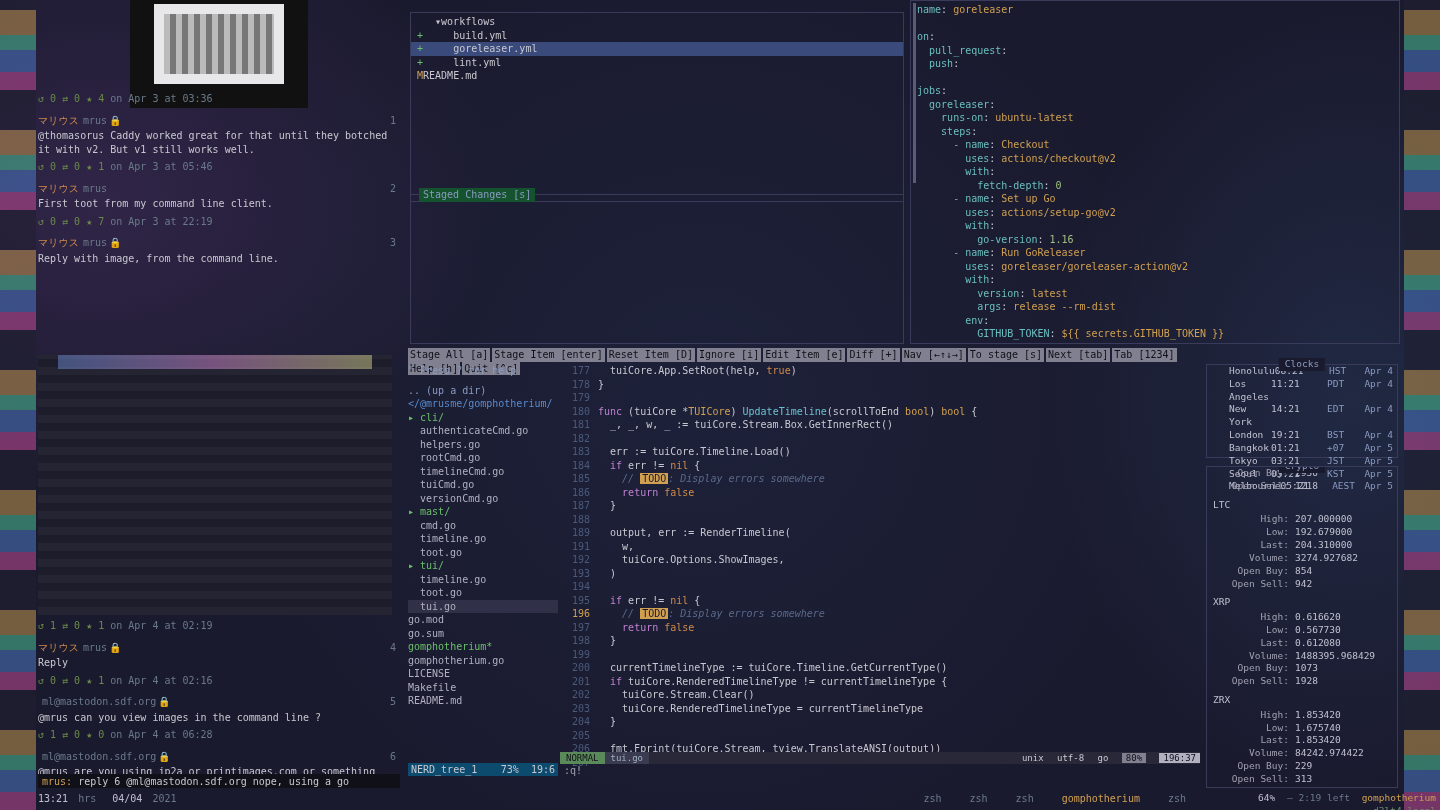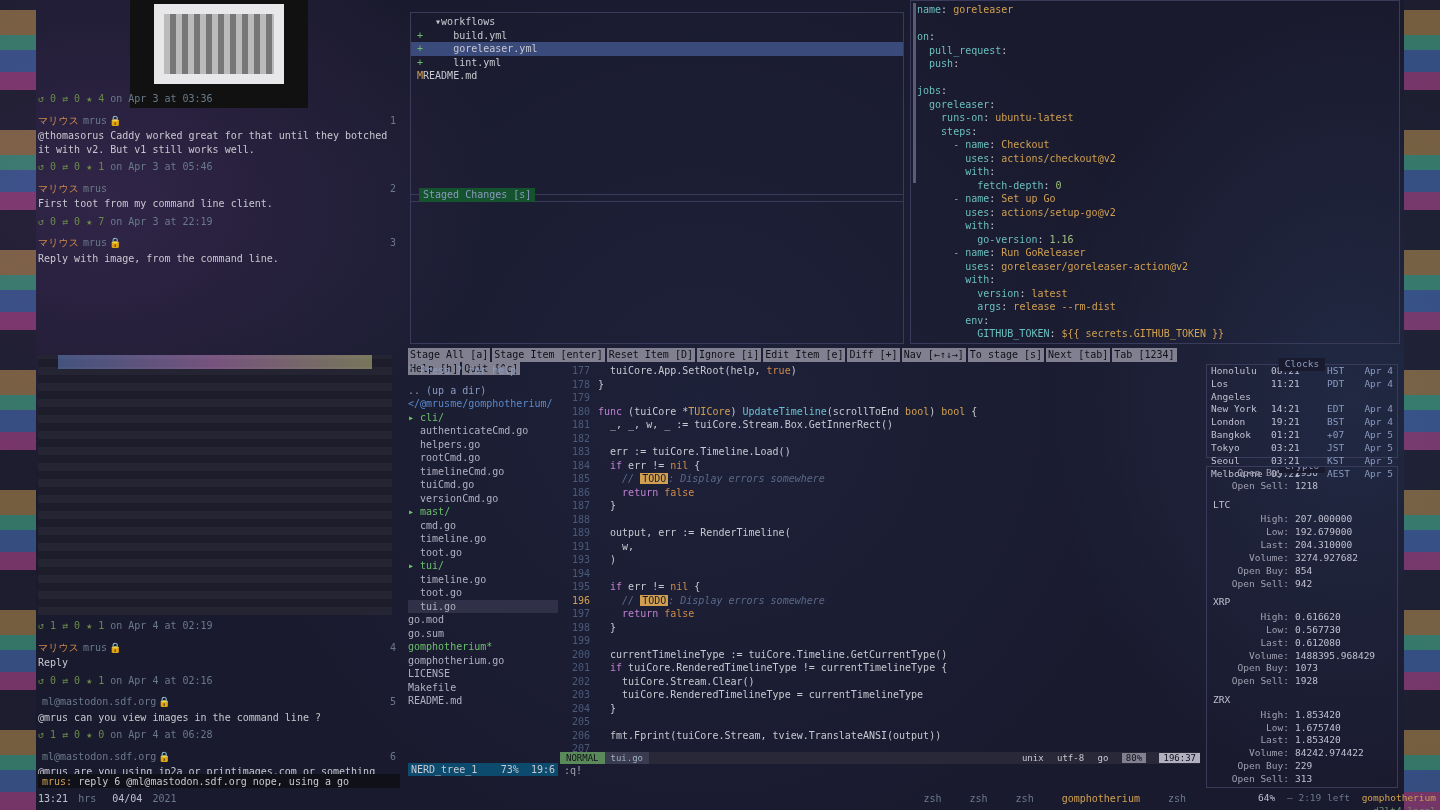--- a/index.html
+++ b/index.html
@@ -100,21 +100,21 @@
   #code-status .fname{ background:#3a3a50; color:#a0b0c0; padding:0 6px; display:inline-block;}
   #code-status .right{ float:right; }
   #code-status .right span { margin-left:8px; }
   #code-status .pct { background:#808090; color:#101018; padding:0 4px;}
   #code-status .pos { background:#b0b0c0; color:#101018; padding:0 4px;}
   #code-cmd { position:absolute; bottom:0; left:0; width:100%; height:12px; color:#a0a0b0; padding-left:4px;}
 
   
   #clocks { left: 1206px; top: 364px; width: 192px; height: 94px; font-size:9.5px; }
   #clocks .title, #crypto .title { position:absolute; top:-7px; left:50%; transform:translateX(-50%); background:#1a1a2e; padding:0 6px; color:#8a9ac0;}
-  .clk-row { display:flex; padding:0 4px;}
+  .clk-row { display:flex; padding:0 4px;margin-left:18px;}
   .clk-row .city{ flex:1; color:#c0c0d0;}
   .clk-row .time{ width:56px; color:#c0c0d0;}
   .clk-row .tz  { width:30px; color:#8a9ac0;}
   .clk-row .date{ width:36px; text-align:right; color:#8a9ac0;}
 
   #crypto { left: 1206px; top: 466px; width: 192px; height: 322px; font-size:9.5px; overflow:hidden;}
   .cr-row { display:flex; padding:0 6px;}
   .cr-row .lbl { width:76px; text-align:right; color:#a0a0b0; margin-right:6px;}
   .cr-row .val { color:#c0c0d0;}
   .cr-sym { color:#c0c0d0; padding:2px 6px; margin-top:4px;}
@@ -293,20 +293,21 @@
       <div class="code-line"><span class="ln">181</span>  _, _, w, _ := tuiCore.Stream.Box.GetInnerRect()</div>
       <div class="code-line"><span class="ln">182</span></div>
       <div class="code-line"><span class="ln">183</span>  err := tuiCore.Timeline.Load()</div>
       <div class="code-line"><span class="ln">184</span>  <span class="kw">if</span> err != <span class="bo">nil</span> {</div>
       <div class="code-line"><span class="ln">185</span>    <span class="cm">// </span><span class="todo">TODO</span><span class="cm">: Display errors somewhere</span></div>
       <div class="code-line"><span class="ln">186</span>    <span class="kw">return</span> <span class="bo">false</span></div>
       <div class="code-line"><span class="ln">187</span>  }</div>
       <div class="code-line"><span class="ln">188</span></div>
       <div class="code-line"><span class="ln">189</span>  output, err := RenderTimeline(</div>
       <div class="code-line"><span class="ln">191</span>    w,</div>
+      <div class="code-line"><span class="ln">192</span>    tuiCore.Options.ShowImages,</div>
       <div class="code-line"><span class="ln">193</span>  )</div>
       <div class="code-line"><span class="ln">194</span></div>
       <div class="code-line"><span class="ln">195</span>  <span class="kw">if</span> err != <span class="bo">nil</span> {</div>
       <div class="code-line"><span class="ln cur">196</span>    <span class="cm">// </span><span class="todo">TODO</span><span class="cm">: Display errors somewhere</span></div>
       <div class="code-line"><span class="ln">197</span>    <span class="kw">return</span> <span class="bo">false</span></div>
       <div class="code-line"><span class="ln">198</span>  }</div>
       <div class="code-line"><span class="ln">199</span></div>
       <div class="code-line"><span class="ln">200</span>  currentTimelineType := tuiCore.Timeline.GetCurrentType()</div>
       <div class="code-line"><span class="ln">201</span>  <span class="kw">if</span> tuiCore.RenderedTimelineType != currentTimelineType {</div>
       <div class="code-line"><span class="ln">202</span>    tuiCore.Stream.Clear()</div>

